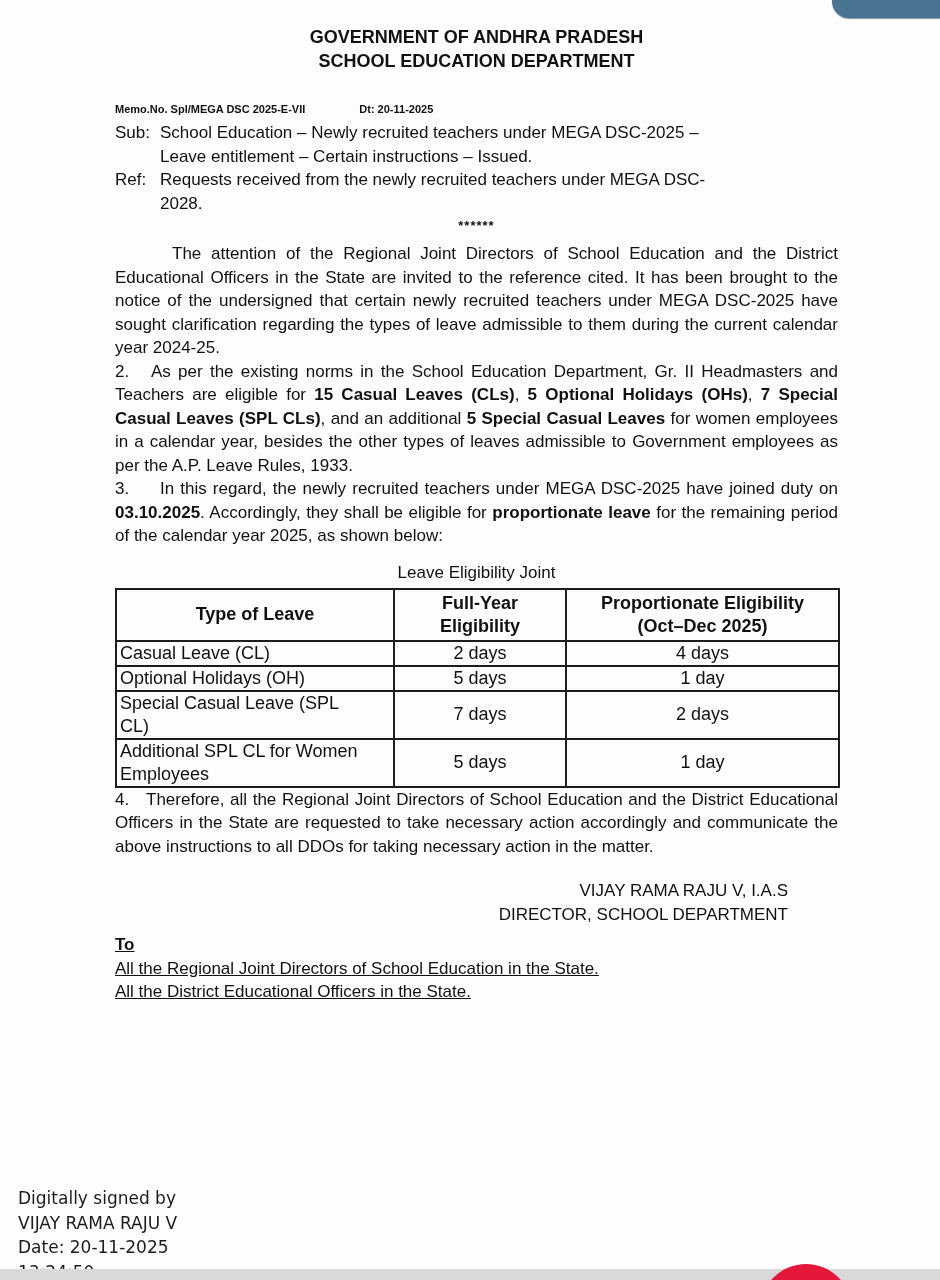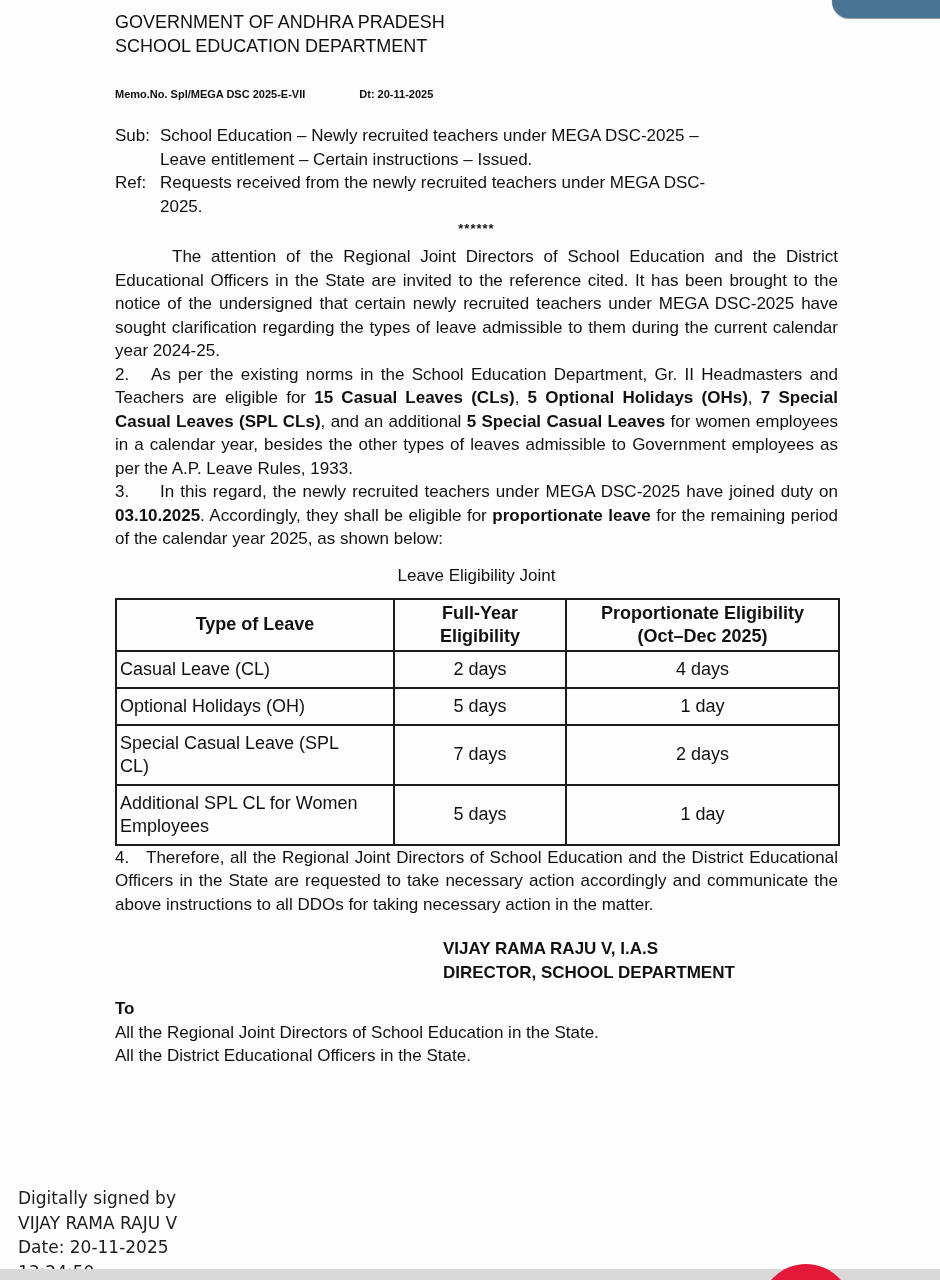--- a/index.html
+++ b/index.html
@@ -9,61 +9,61 @@
     overflow: hidden;
     background: #fdfdfd;
     font-family: "Liberation Sans", sans-serif;
     color: #111;
   }
   .content {
     position: absolute;
     left: 115px; top: 0;
     width: 723px;
   }
-  .titles { text-align: left; padding-top: 10px; font-weight: normal; font-size: 18px; line-height: 24px; }
+  .titles { text-align: center; padding-top: 25px; font-weight: bold; font-size: 18px; line-height: 24px; }
   .memo-line {
     display: flex; gap: 54px;
     margin-top: 24px;
     font-weight: bold; font-size: 11px; line-height: 24px;
   }
-  .subref { margin-top: 18px; font-size: 17px; line-height: 23.5px; }
+  .subref { font-size: 17px; line-height: 23.5px; }
   .subref-row { display: flex; }
   .subref-label { width: 45px; flex: 0 0 45px; }
   .subref-text { flex: 1; white-space: pre-line; }
   .stars { text-align: center; font-size: 13px; font-weight: bold; letter-spacing: 1px; margin-top: 3px; }
   .para {
     font-size: 17px; line-height: 23.5px;
     text-align: justify;
   }
   .para.first { margin-top: 9px; text-indent: 57px; }
   .b { font-weight: bold; }
   .tbl-title { text-align: center; font-size: 17px; margin-top: 15px; }
   table.tbl {
     border-collapse: collapse;
     width: 100%;
-    margin-top: 12px;
+    margin-top: 5px;
     table-layout: fixed;
   }
   table.tbl th, table.tbl td {
     border: 2px solid #1d1d1d;
     font-size: 18px; line-height: 23px;
     white-space: pre-line;
-    padding: 6px 3px;
+    padding: 0 3px;
   }
   table.tbl th { font-weight: bold; text-align: center; padding: 2px 3px; }
   table.tbl td.c1 { text-align: left; }
   table.tbl td.num { text-align: center; }
   col.w1 { width: 278px; } col.w2 { width: 172px; } col.w3 { width: 273px; }
   .sig-block {
     width: 345px;
     margin: 21px 50px 0 auto;
-    text-align: left;
-    font-weight: bold; font-size: 17px; line-height: 24px;
+    text-align: right;
+    font-weight: normal; font-size: 17px; line-height: 24px;
   }
-  .to-block { margin-top: 12px; font-size: 17px; line-height: 23.5px; }
+  .to-block { margin-top: 6px; font-size: 17px; line-height: 23.5px; text-decoration: underline; }
   .to-label { font-weight: bold; }
   .digital-sig {
     position: absolute;
     left: 18px; top: 1186px;
     font-family: "DejaVu Sans", sans-serif;
     font-size: 17px; line-height: 24.5px;
     color: #1c1c1c;
   }
   .corner-blue {
     position: absolute;
@@ -103,21 +103,21 @@
 
   <div class="subref">
     <div class="subref-row">
       <span class="subref-label">Sub:</span>
       <span class="subref-text">School Education – Newly recruited teachers under MEGA DSC-2025 –
 Leave entitlement – Certain instructions – Issued.</span>
     </div>
     <div class="subref-row">
       <span class="subref-label">Ref:</span>
       <span class="subref-text">Requests received from the newly recruited teachers under MEGA DSC-
-2025.</span>
+2028.</span>
     </div>
   </div>
 
   <div class="stars">******</div>
 
   <div class="para first">The attention of the Regional Joint Directors of School Education and the District Educational Officers in the State are invited to the reference cited. It has been brought to the notice of the undersigned that certain newly recruited teachers under MEGA DSC-2025 have sought clarification regarding the types of leave admissible to them during the current calendar year 2024-25.</div>
 
   <div class="para"><span>2.&nbsp;&nbsp;&nbsp;As per the existing norms in the School Education Department, Gr. II Headmasters and Teachers are eligible for </span><span class="b">15 Casual Leaves (CLs)</span><span>, </span><span class="b">5 Optional Holidays (OHs)</span><span>, </span><span class="b">7 Special Casual Leaves (SPL CLs)</span><span>, and an additional </span><span class="b">5 Special Casual Leaves</span><span> for women employees in a calendar year, besides the other types of leaves admissible to Government employees as per the A.P. Leave Rules, 1933.</span></div>
 
   <div class="para"><span>3.&nbsp;&nbsp;&nbsp;&nbsp;&nbsp;In this regard, the newly recruited teachers under MEGA DSC-2025 have joined duty on </span><span class="b">03.10.2025</span><span>. Accordingly, they shall be eligible for </span><span class="b">proportionate leave</span><span> for the remaining period of the calendar year 2025, as shown below:</span></div>

